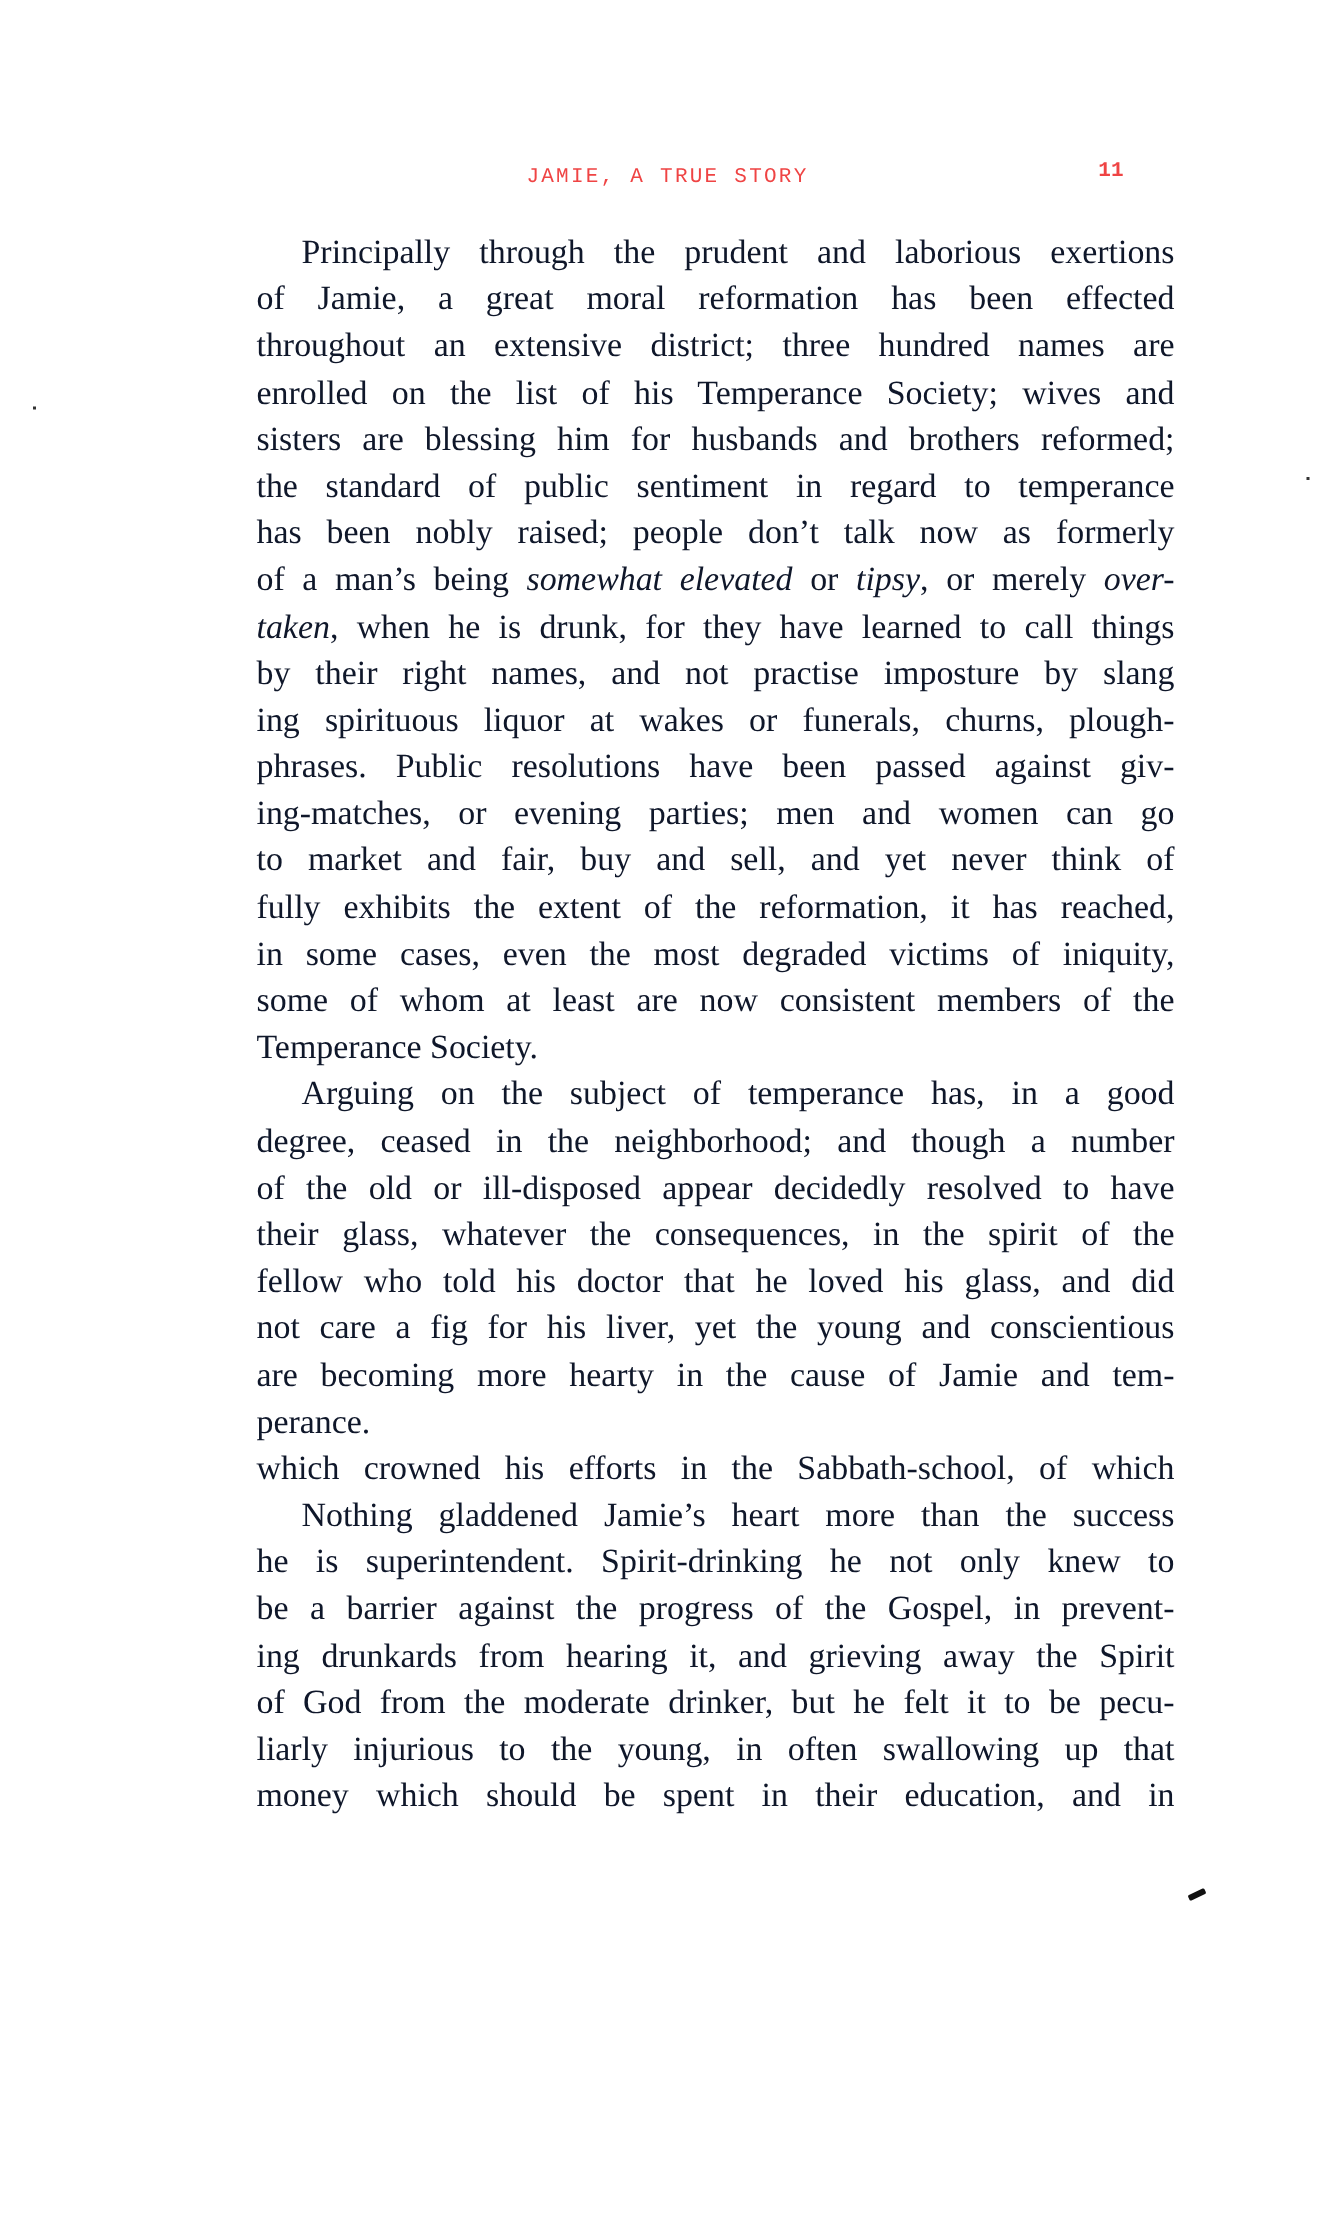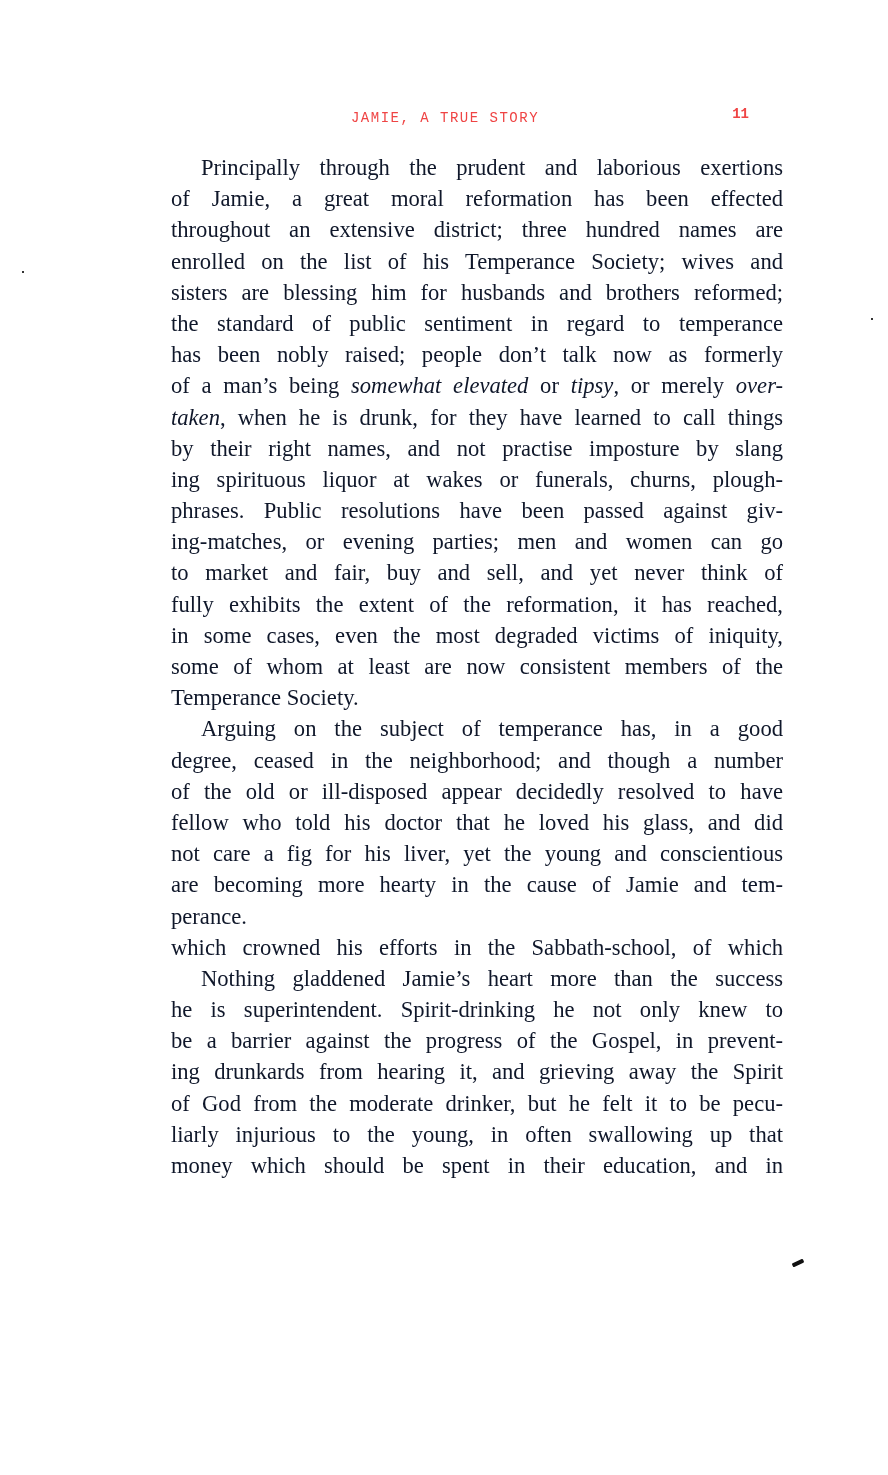--- a/index.html
+++ b/index.html
@@ -59,20 +59,21 @@
     <span class="line">ing-matches, or evening parties; men and women can go</span>
     <span class="line">to market and fair, buy and sell, and yet never think of</span>
     <span class="line">fully exhibits the extent of the reformation, it has reached,</span>
     <span class="line">in some cases, even the most degraded victims of iniquity,</span>
     <span class="line">some of whom at least are now consistent members of the</span>
     <span class="line last">Temperance Society.</span>
 
     <span class="line indent">Arguing on the subject of temperance has, in a good</span>
     <span class="line">degree, ceased in the neighborhood; and though a number</span>
     <span class="line">of the old or ill-disposed appear decidedly resolved to have</span>
+    <span class="line">their glass, whatever the consequences, in the spirit of the</span>
     <span class="line">fellow who told his doctor that he loved his glass, and did</span>
     <span class="line">not care a fig for his liver, yet the young and conscientious</span>
     <span class="line">are becoming more hearty in the cause of Jamie and tem-</span>
     <span class="line last">perance.</span>
 
     <span class="line">which crowned his efforts in the Sabbath-school, of which</span>
     <span class="line indent">Nothing gladdened Jamie’s heart more than the success</span>
     <span class="line">he is superintendent. Spirit-drinking he not only knew to</span>
     <span class="line">be a barrier against the progress of the Gospel, in prevent-</span>
     <span class="line">ing drunkards from hearing it, and grieving away the Spirit</span>

